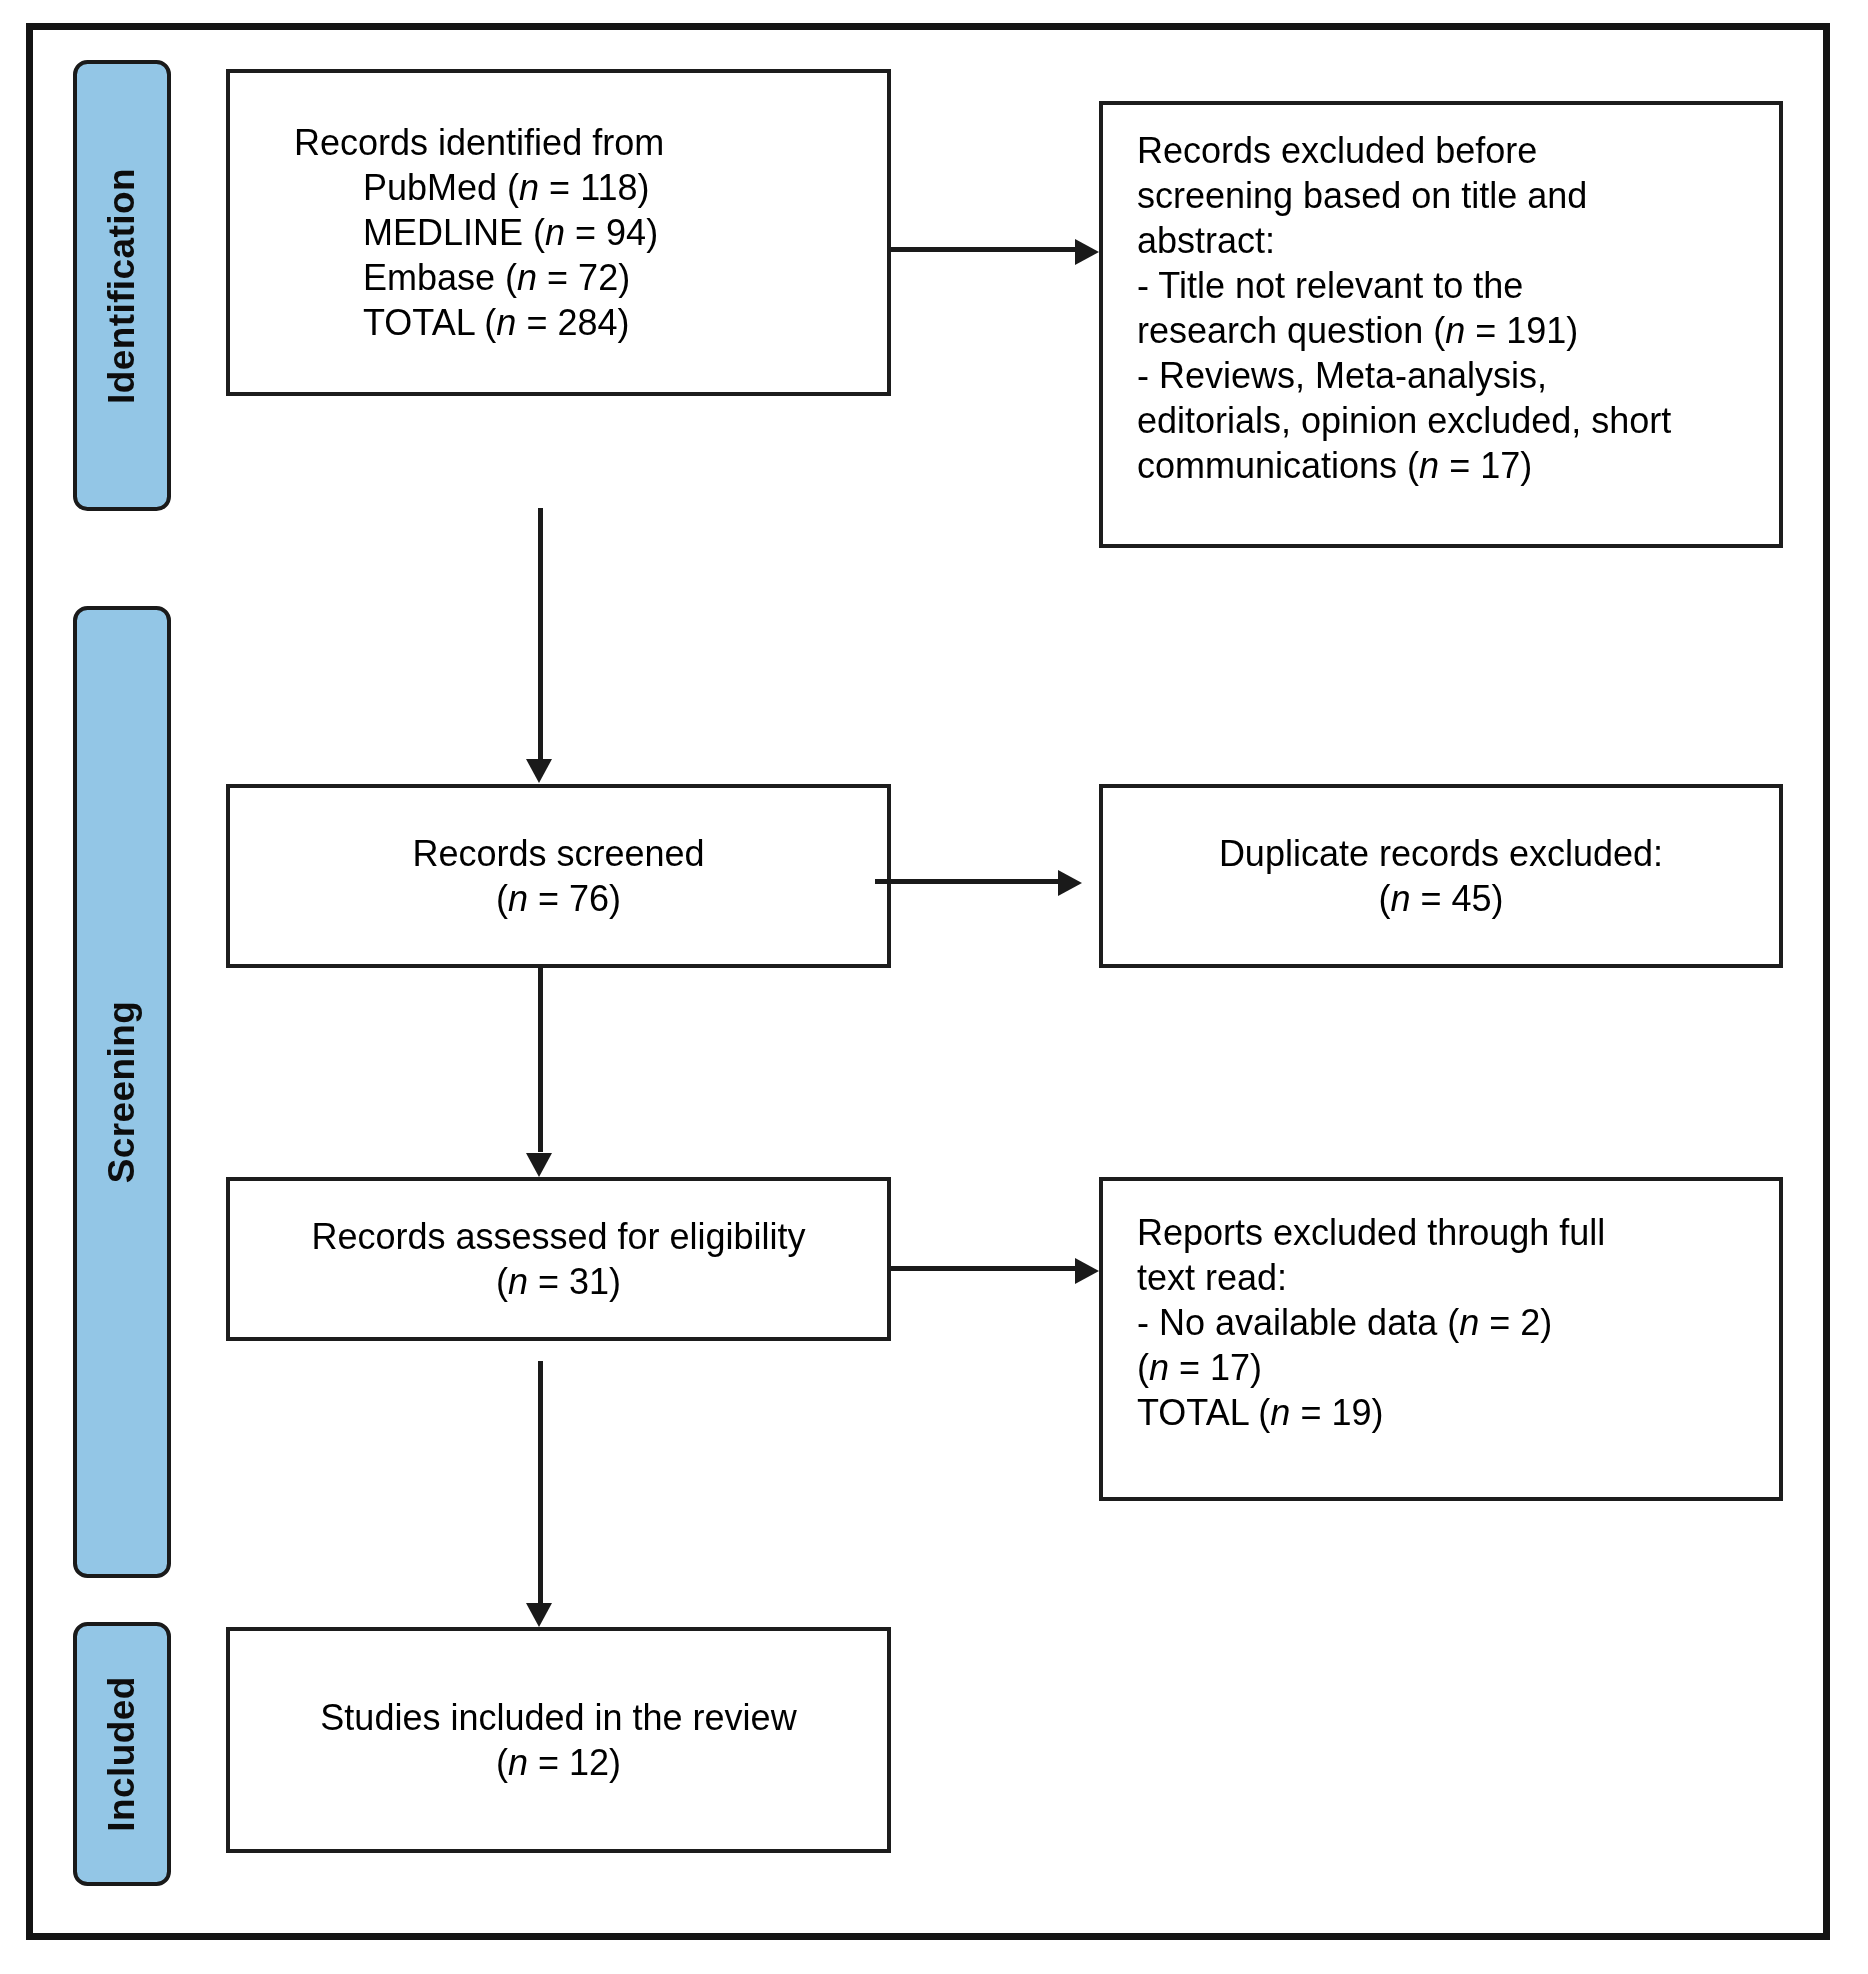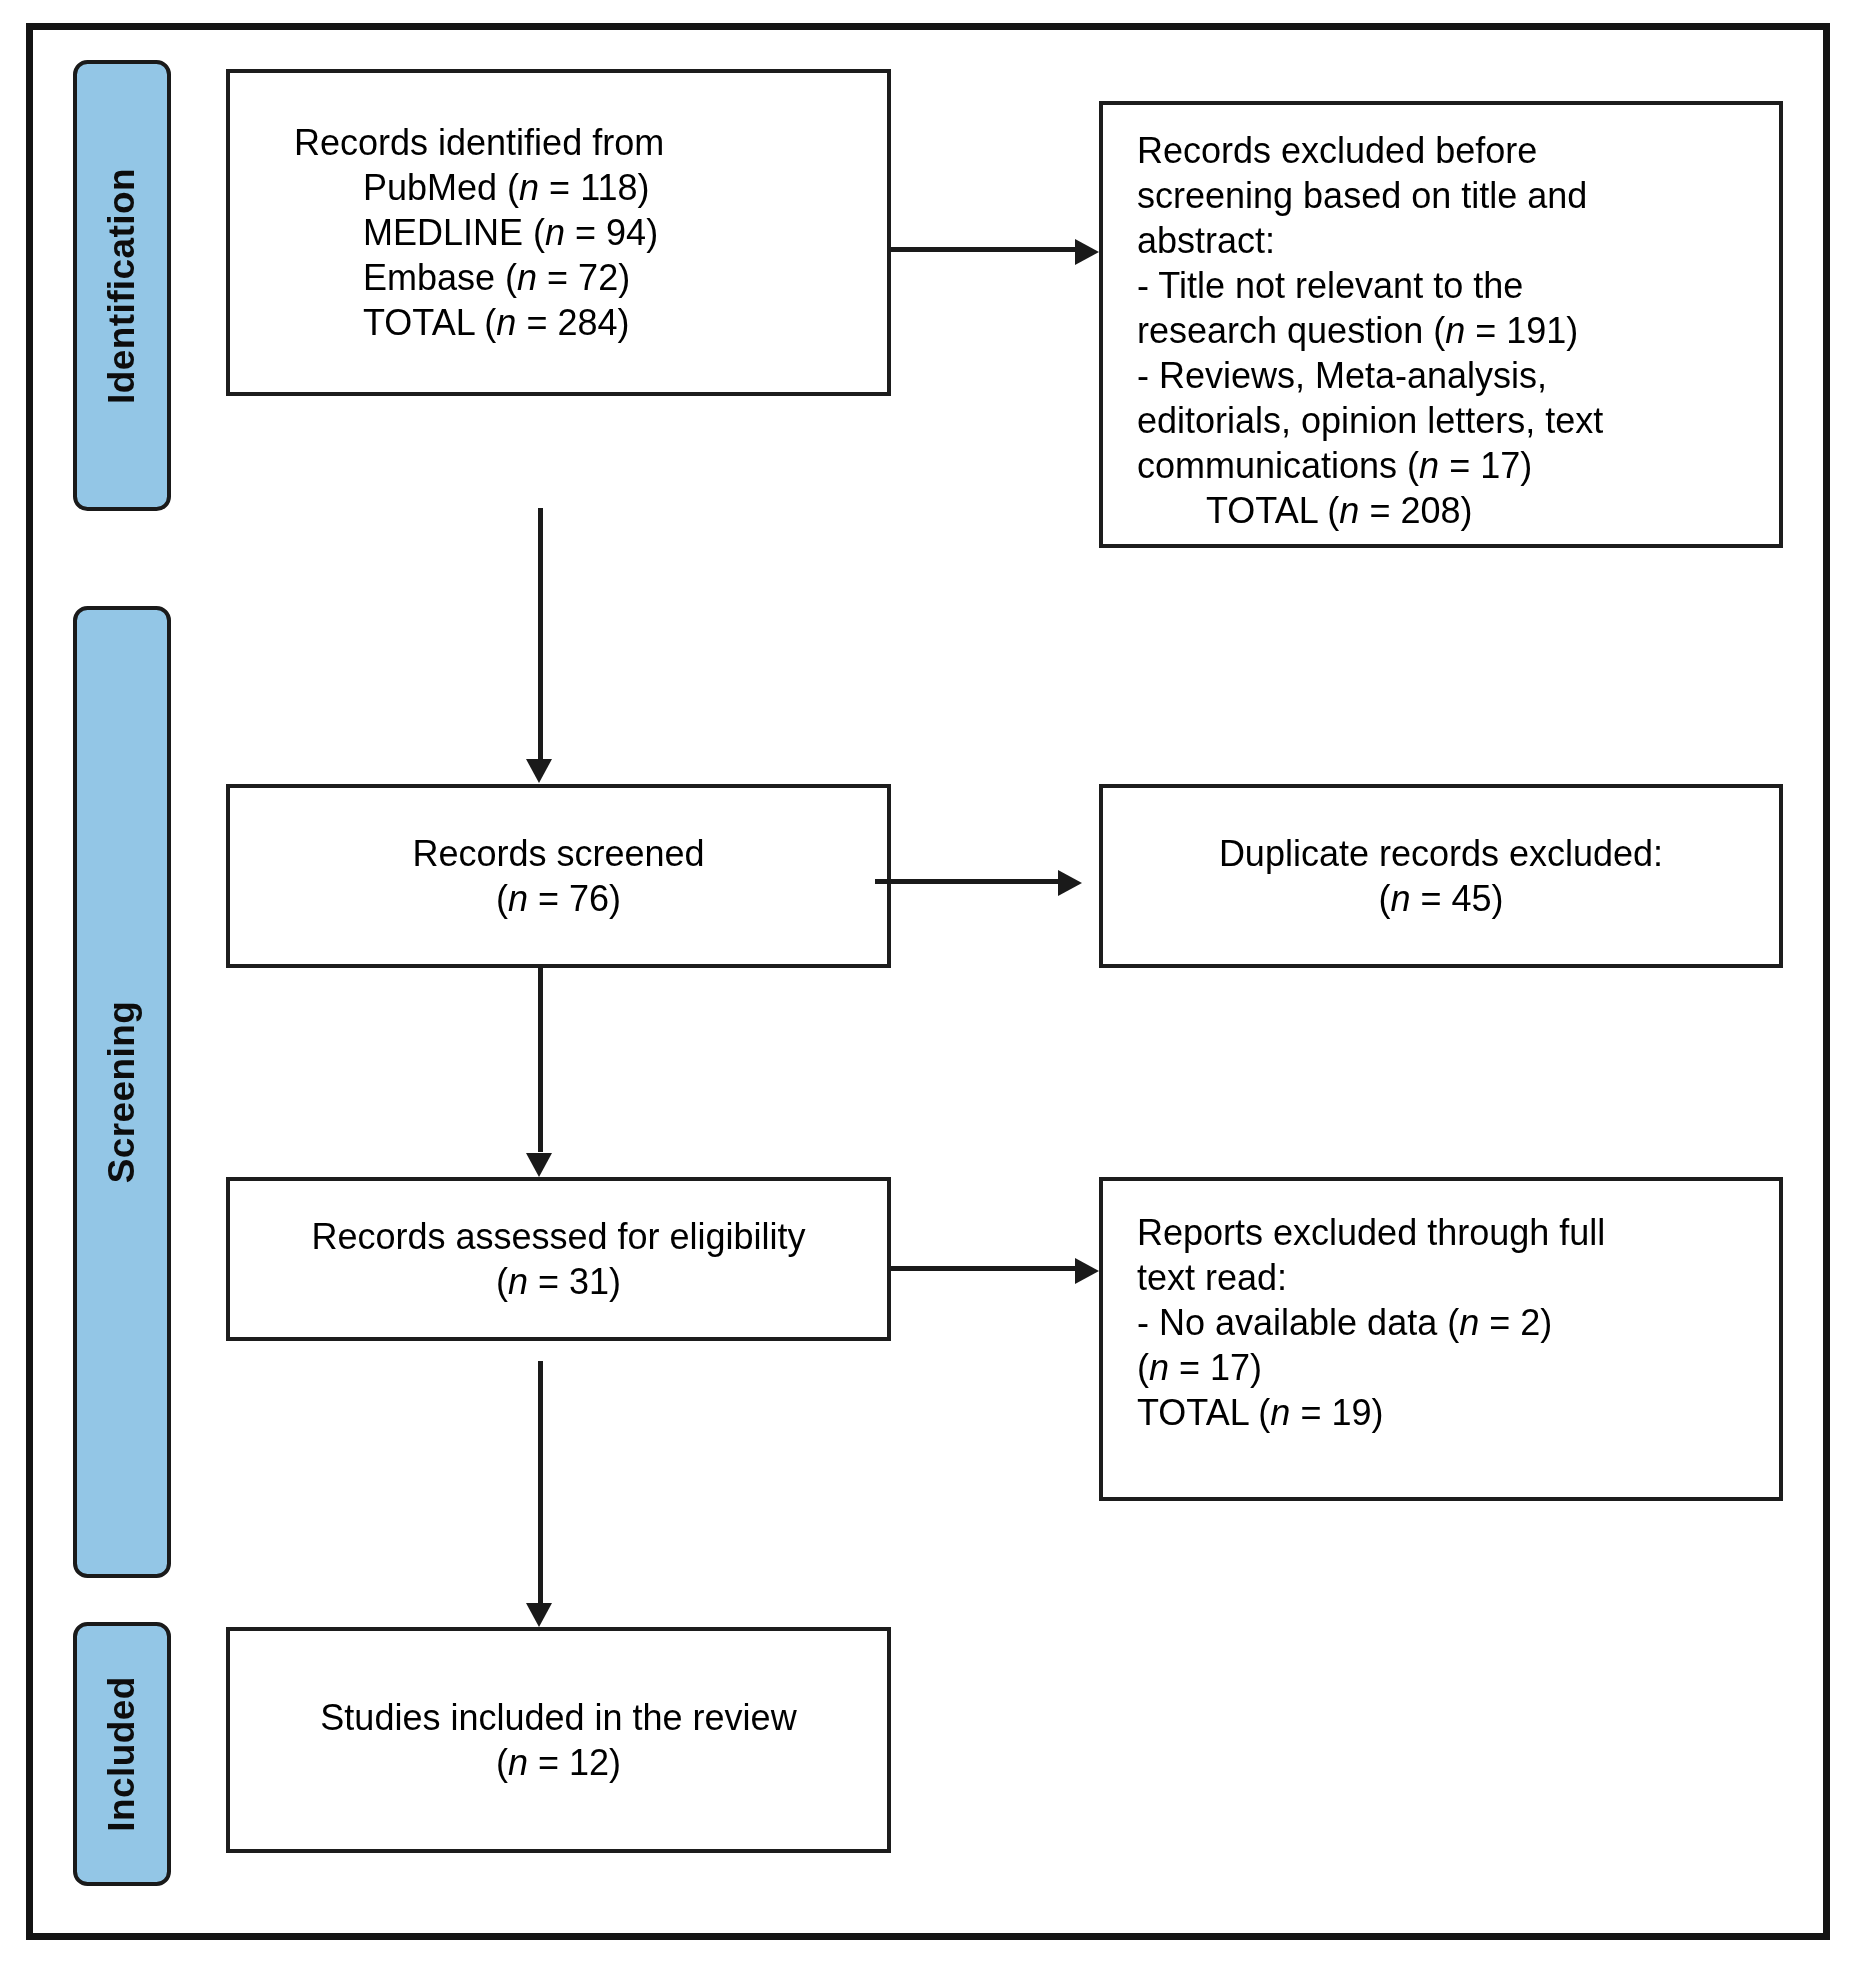--- a/index.html
+++ b/index.html
@@ -150,23 +150,22 @@
     <span class="line">(<i>n</i> = 12)</span>
   </div>
 
   <div class="box side-col box-excl-screening">
     <span class="line">Records excluded before</span>
     <span class="line">screening based on title and</span>
     <span class="line">abstract:</span>
     <span class="line">- Title not relevant to the</span>
     <span class="line">research question (<i>n</i> = 191)</span>
     <span class="line">- Reviews, Meta-analysis,</span>
-    <span class="line">editorials, opinion letters, text</span>
+    <span class="line">editorials, opinion excluded, short</span>
     <span class="line">communications (<i>n</i> = 17)</span>
-    <span class="line indent">TOTAL (<i>n</i> = 208)</span>
   </div>
 
   <div class="box side-col box-duplicates centered">
     <span class="line">Duplicate records excluded:</span>
     <span class="line">(<i>n</i> = 45)</span>
   </div>
 
   <div class="box side-col box-excl-fulltext">
     <span class="line">Reports excluded through full</span>
     <span class="line">text read:</span>

